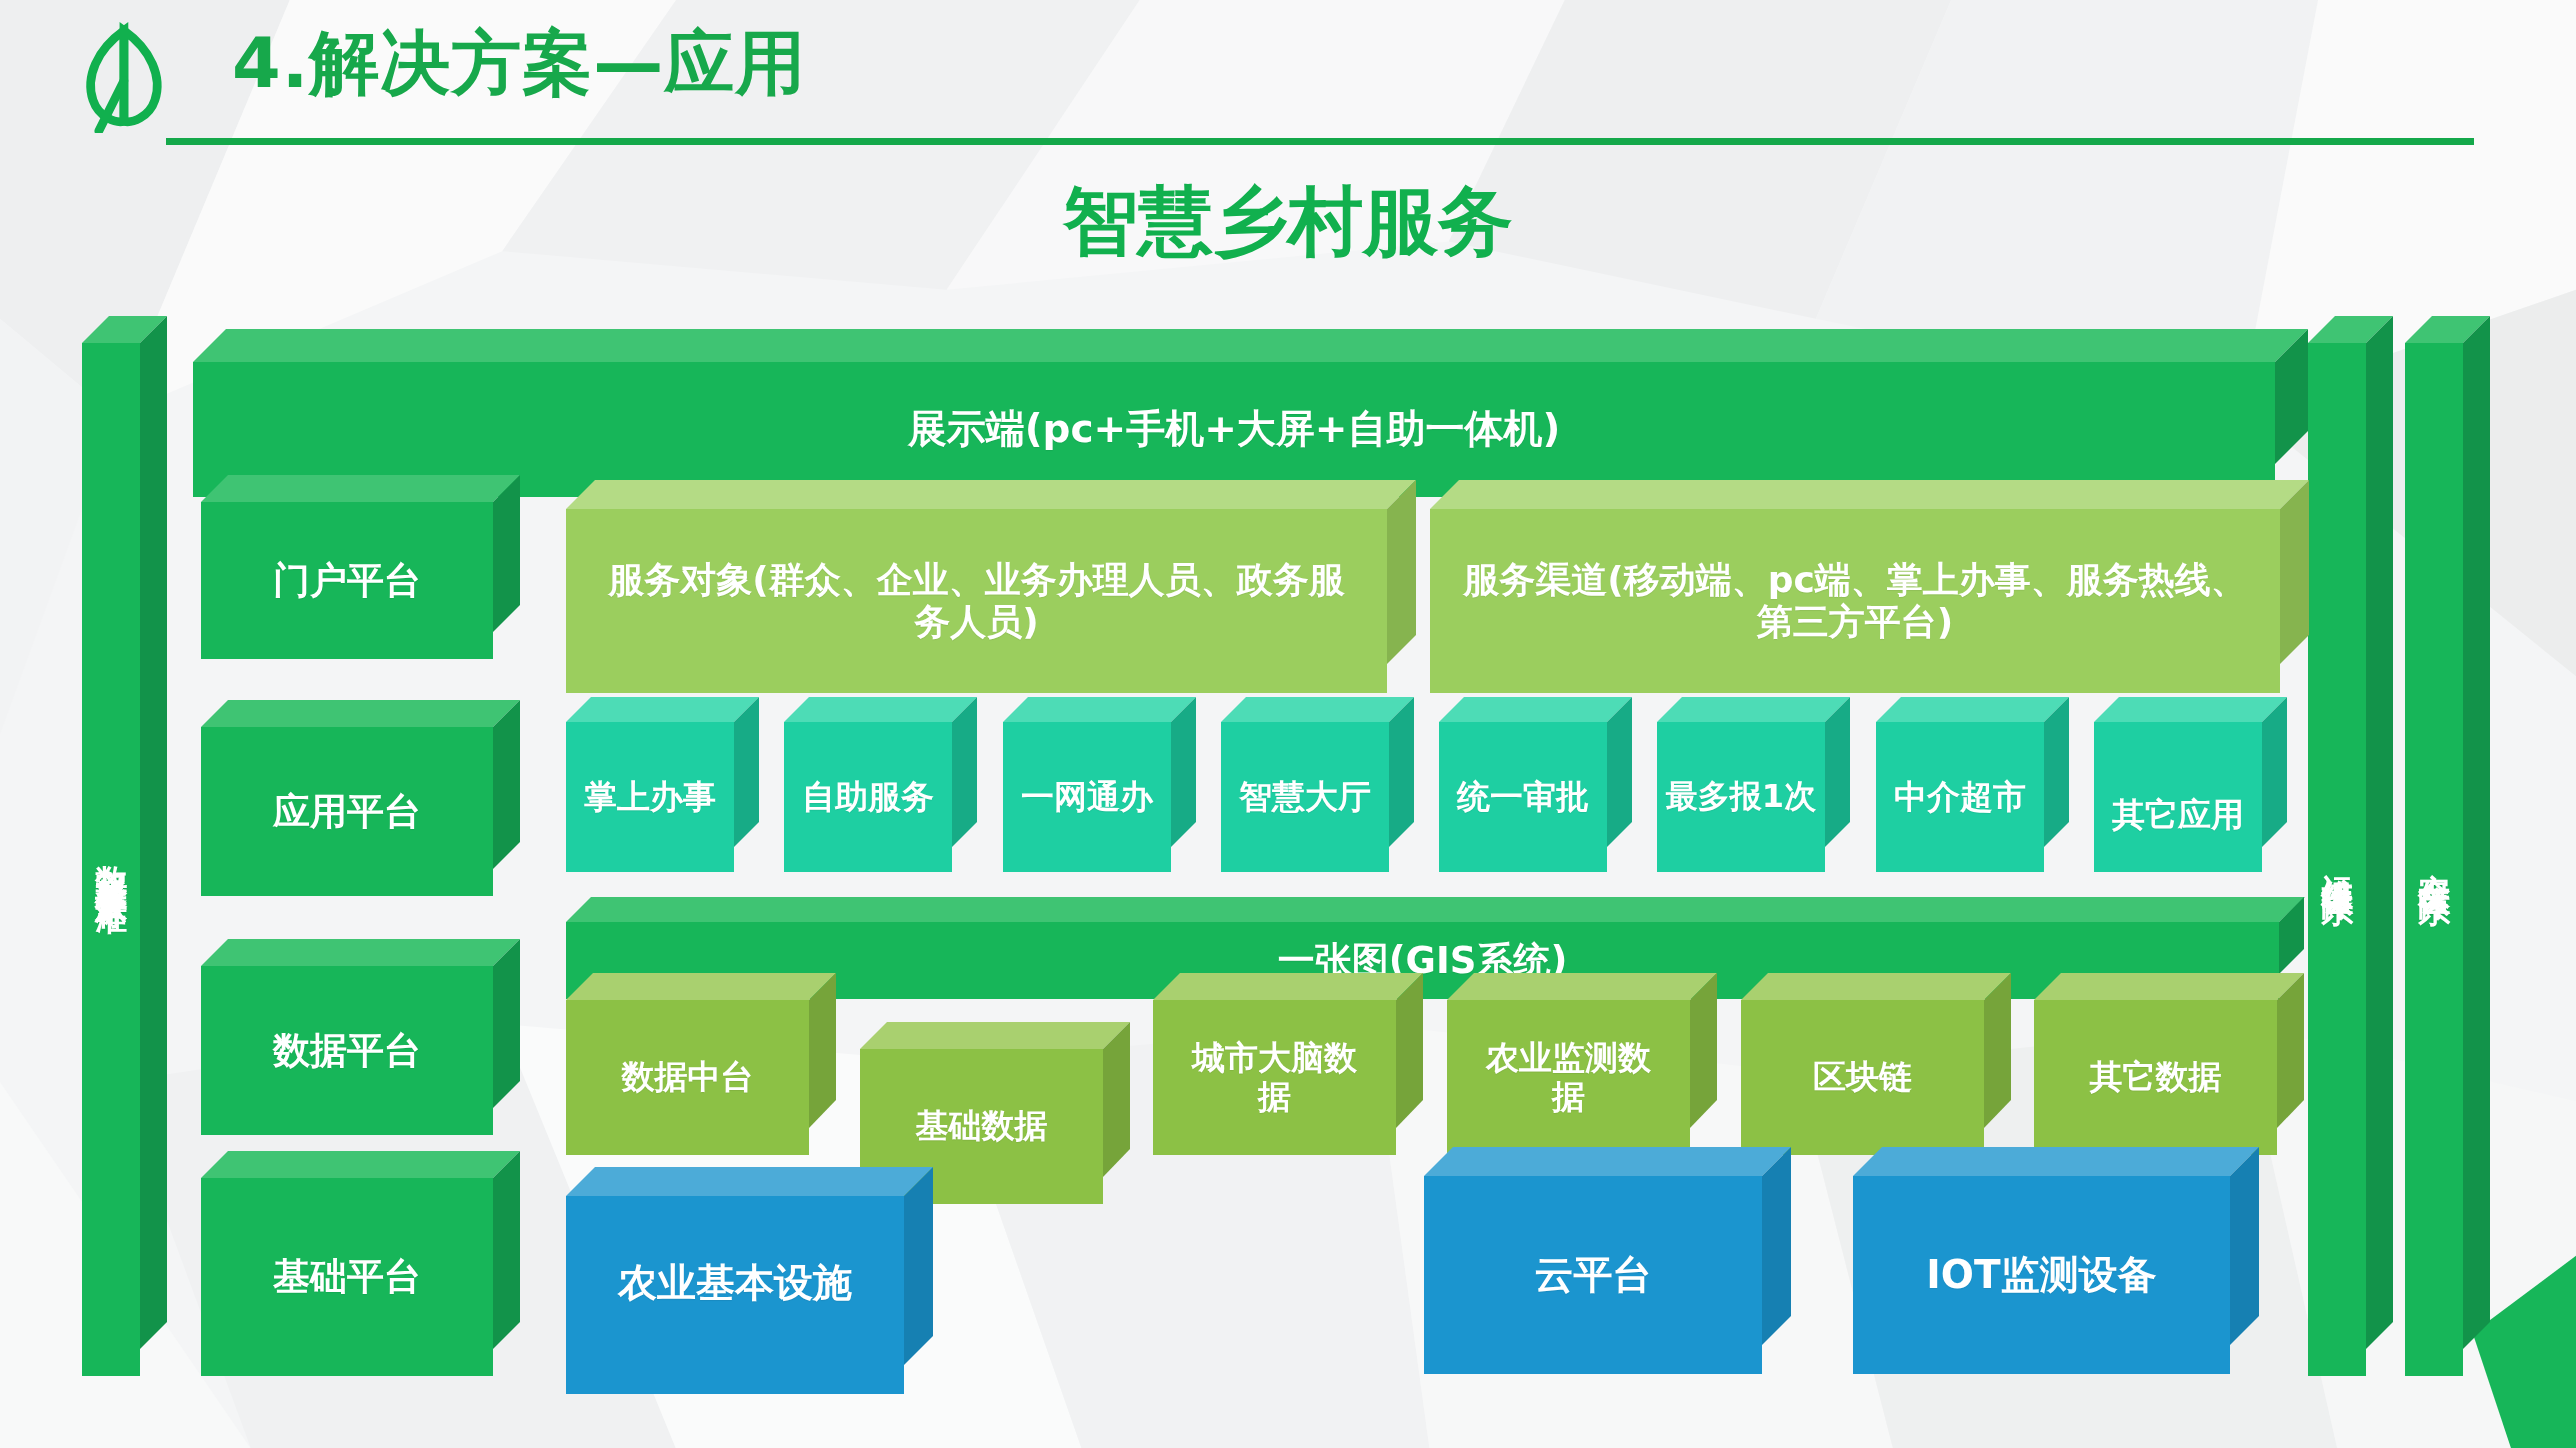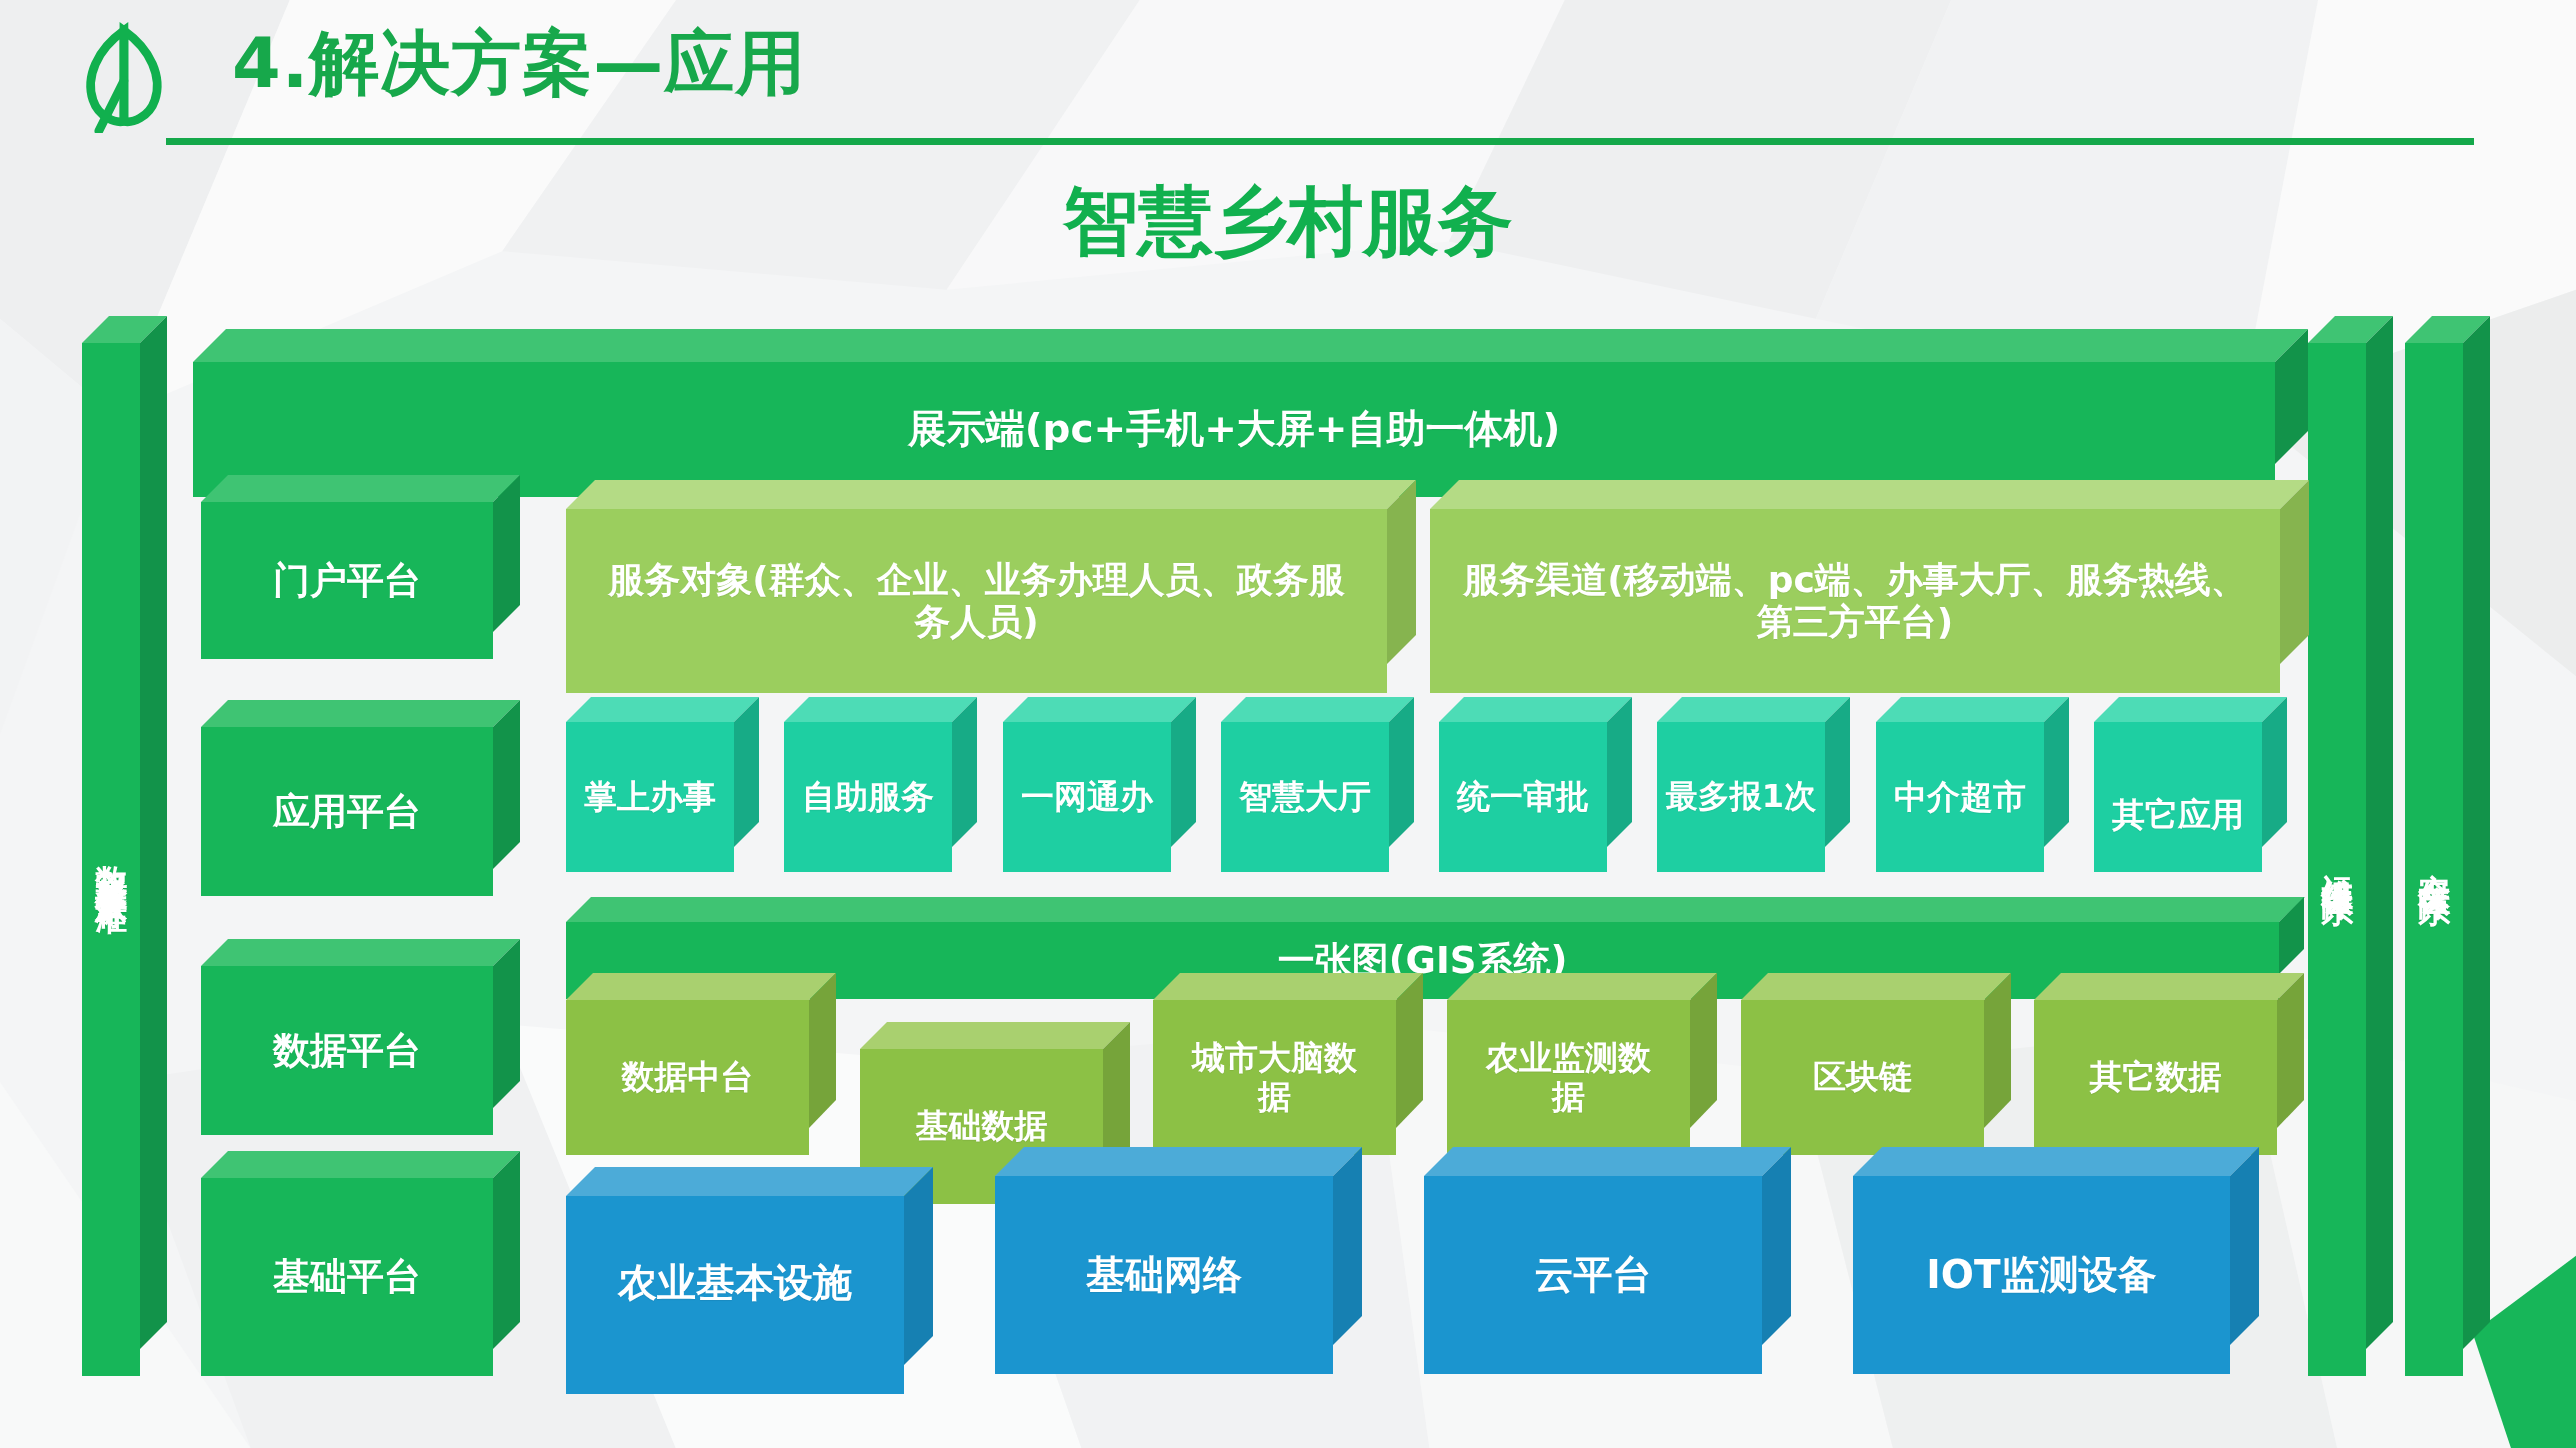--- a/index.html
+++ b/index.html
@@ -168,21 +168,21 @@
     <div class="face" style="width:821px;height:184px;background:#9bce5e;"></div>
     <div class="lbl" style="width:821px;font-size:36px;padding:0 25px;">服务对象(群众、企业、业务办理人员、政务服务人员)</div>
   </div>
 
   <div class="blk" style="left:1430px;top:509px;width:879px;height:184px;">
     <div class="top" style="left:0;top:-29px;width:879px;height:29px;background:#b4db85;
                 clip-path:polygon(29px 0,879px 0,850px 29px,0 29px);"></div>
     <div class="side" style="left:850px;top:-29px;width:29px;height:184px;background:#86b44f;
                 clip-path:polygon(29px 0,29px 155px,0 184px,0 29px);"></div>
     <div class="face" style="width:850px;height:184px;background:#9bce5e;"></div>
-    <div class="lbl" style="width:850px;font-size:36px;padding:0 25px;">服务渠道(移动端、pc端、办事大厅、服务热线、第三方平台)</div>
+    <div class="lbl" style="width:850px;font-size:36px;padding:0 25px;">服务渠道(移动端、pc端、掌上办事、服务热线、第三方平台)</div>
   </div>
 
   <div class="blk" style="left:566px;top:722px;width:193px;height:150px;">
     <div class="top" style="left:0;top:-25px;width:193px;height:25px;background:#4ddcb6;
                 clip-path:polygon(25px 0,193px 0,168px 25px,0 25px);"></div>
     <div class="side" style="left:168px;top:-25px;width:25px;height:150px;background:#17ab86;
                 clip-path:polygon(25px 0,25px 125px,0 150px,0 25px);"></div>
     <div class="face" style="width:168px;height:150px;background:#1ecfa2;"></div>
     <div class="lbl" style="width:168px;font-size:33px;">掌上办事</div>
   </div>
@@ -315,28 +315,20 @@
 
   <div class="blk" style="left:566px;top:1196px;width:367px;height:174px;">
     <div class="top" style="left:0;top:-29px;width:367px;height:29px;background:#4cabd8;
                 clip-path:polygon(29px 0,367px 0,338px 29px,0 29px);"></div>
     <div class="side" style="left:338px;top:-29px;width:29px;height:198px;background:#1680b2;
                 clip-path:polygon(29px 0,29px 169px,0 198px,0 29px);"></div>
     <div class="face" style="width:338px;height:198px;background:#1b95cf;"></div>
     <div class="lbl" style="width:338px;font-size:39px;">农业基本设施</div>
   </div>
 
-  <div class="blk" style="left:995px;top:1176px;width:367px;height:198px;">
-    <div class="top" style="left:0;top:-29px;width:367px;height:29px;background:#4cabd8;
-                clip-path:polygon(29px 0,367px 0,338px 29px,0 29px);"></div>
-    <div class="side" style="left:338px;top:-29px;width:29px;height:198px;background:#1680b2;
-                clip-path:polygon(29px 0,29px 169px,0 198px,0 29px);"></div>
-    <div class="face" style="width:338px;height:198px;background:#1b95cf;"></div>
-    <div class="lbl" style="width:338px;font-size:39px;">基础网络</div>
-  </div>
 
   <div class="blk" style="left:1424px;top:1176px;width:367px;height:198px;">
     <div class="top" style="left:0;top:-29px;width:367px;height:29px;background:#4cabd8;
                 clip-path:polygon(29px 0,367px 0,338px 29px,0 29px);"></div>
     <div class="side" style="left:338px;top:-29px;width:29px;height:198px;background:#1680b2;
                 clip-path:polygon(29px 0,29px 169px,0 198px,0 29px);"></div>
     <div class="face" style="width:338px;height:198px;background:#1b95cf;"></div>
     <div class="lbl" style="width:338px;font-size:39px;">云平台</div>
   </div>
 

